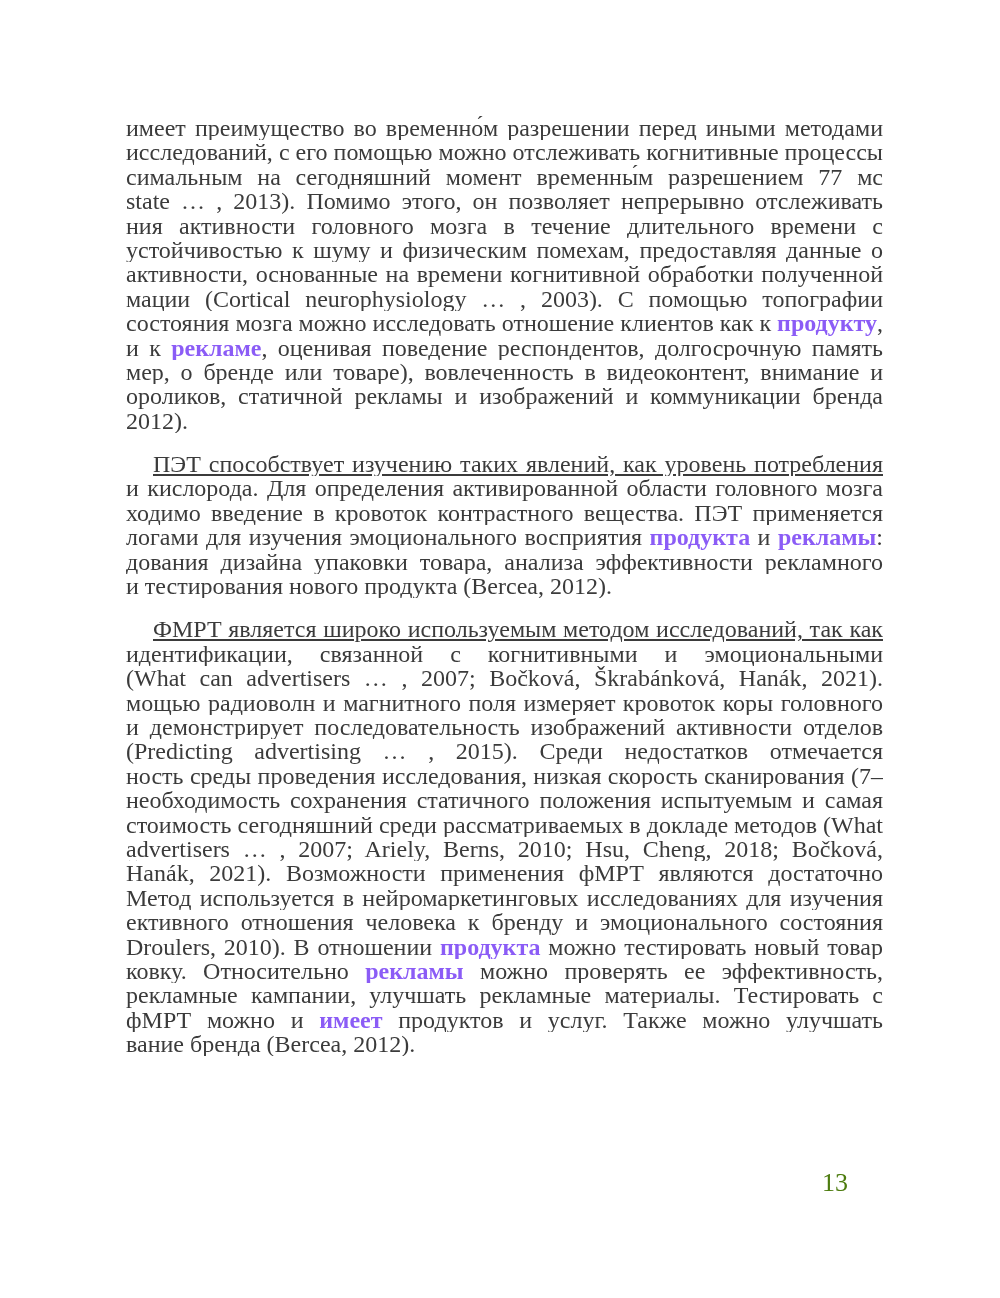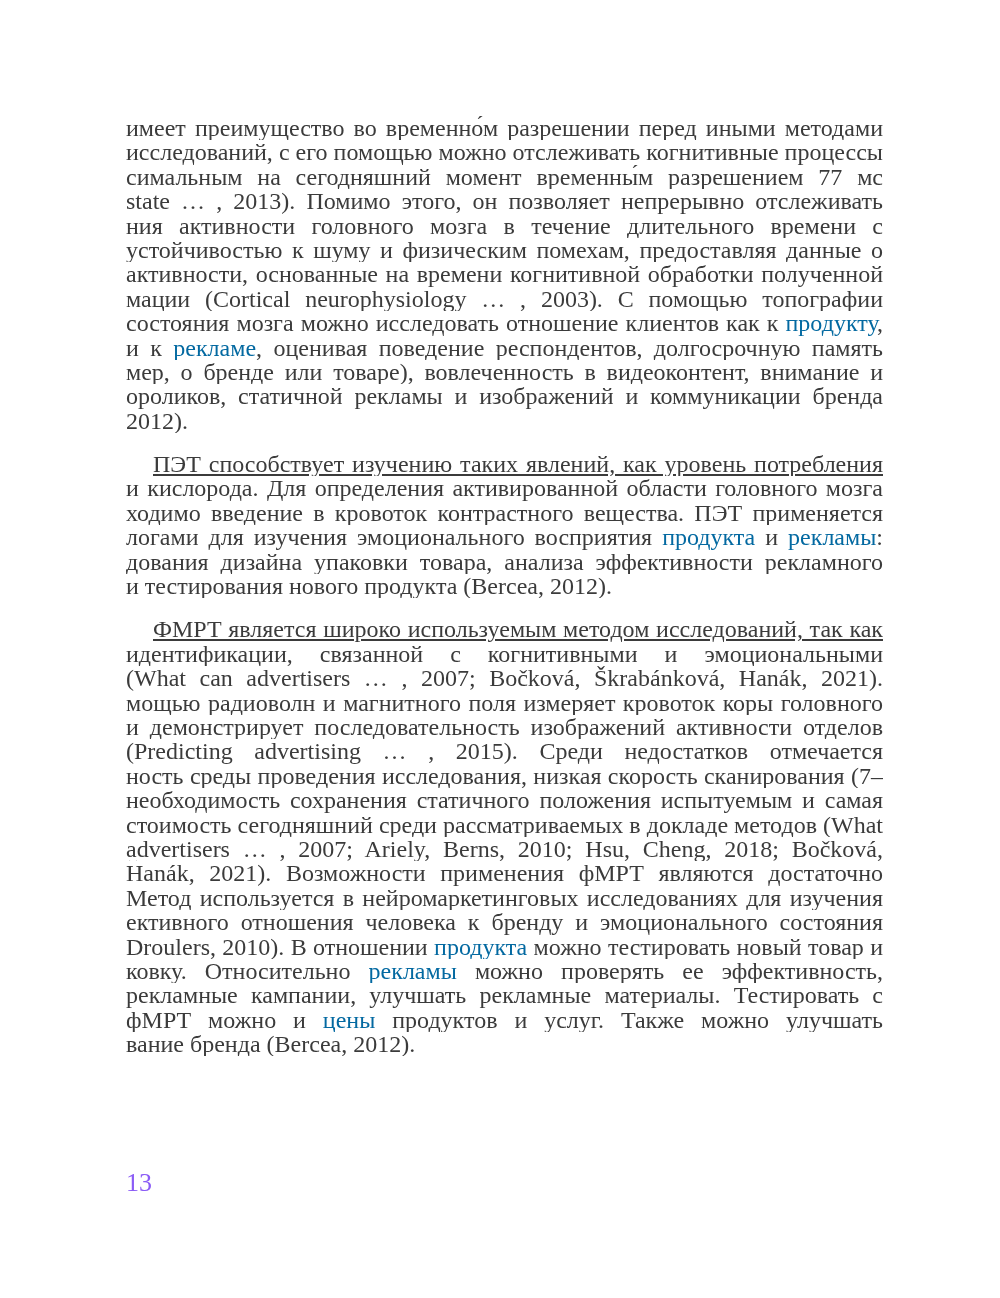--- a/index.html
+++ b/index.html
@@ -38,31 +38,32 @@
     text-align-last: justify;
   }
   .line.last {
     text-align-last: left;
   }
   .para.indented .line:first-child {
     text-indent: 27px;
     text-decoration: underline;
   }
   .bold {
-    font-weight: normal;
-    color: #0369a1;
+    font-weight: bold;
+    color: #8b5cf6;
   }
   .page-number {
     position: absolute;
     left: 126px;
     top: 1168px;
     width: 722px;
+    text-align: right;
     font-size: 26px;
     line-height: 30px;
-    color: #8b5cf6;
+    color: #4d7c0f;
   }
 </style>
 </head>
 <body>
 
 <div class="page">
   <div class="text-block">
       <div class="para">
         <div class="line"><span>имеет преимущество во временно́м разрешении перед иными методами нейро-</span></div>
         <div class="line"><span>исследований, с его помощью можно отслеживать когнитивные процессы с мак-</span></div>
@@ -96,18 +97,18 @@
         <div class="line"><span>ность среды проведения исследования, низкая скорость сканирования (7–5 с),</span></div>
         <div class="line"><span>необходимость сохранения статичного положения испытуемым и самая высокая</span></div>
         <div class="line"><span>стоимость сегодняшний среди рассматриваемых в докладе методов (What can</span></div>
         <div class="line"><span>advertisers … , 2007; Ariely, Berns, 2010; Hsu, Cheng, 2018; Bočková, Škrabánková,</span></div>
         <div class="line"><span>Hanák, 2021). Возможности применения фМРТ являются достаточно широкими.</span></div>
         <div class="line"><span>Метод используется в нейромаркетинговых исследованиях для изучения субъ-</span></div>
         <div class="line"><span>ективного отношения человека к бренду и эмоционального состояния (Roullet,</span></div>
         <div class="line"><span>Droulers, 2010). В отношении </span><span class="bold">продукта</span><span> можно тестировать новый товар и упа-</span></div>
         <div class="line"><span>ковку. Относительно </span><span class="bold">рекламы</span><span> можно проверять ее эффективность, тестировать</span></div>
         <div class="line"><span>рекламные кампании, улучшать рекламные материалы. Тестировать с помощью</span></div>
-        <div class="line"><span>фМРТ можно и </span><span class="bold">цены</span><span> продуктов и услуг. Также можно улучшать позициониро-</span></div>
+        <div class="line"><span>фМРТ можно и </span><span class="bold">имеет</span><span> продуктов и услуг. Также можно улучшать позициониро-</span></div>
         <div class="line last"><span>вание бренда (Bercea, 2012).</span></div>
       </div>
     </div>
   <div class="page-number">13</div>
 </div>
 
 </body></html>

